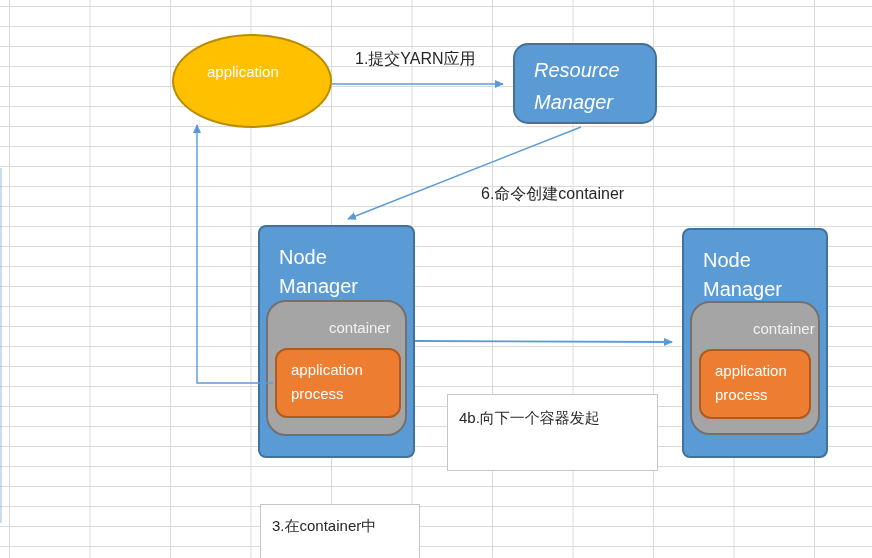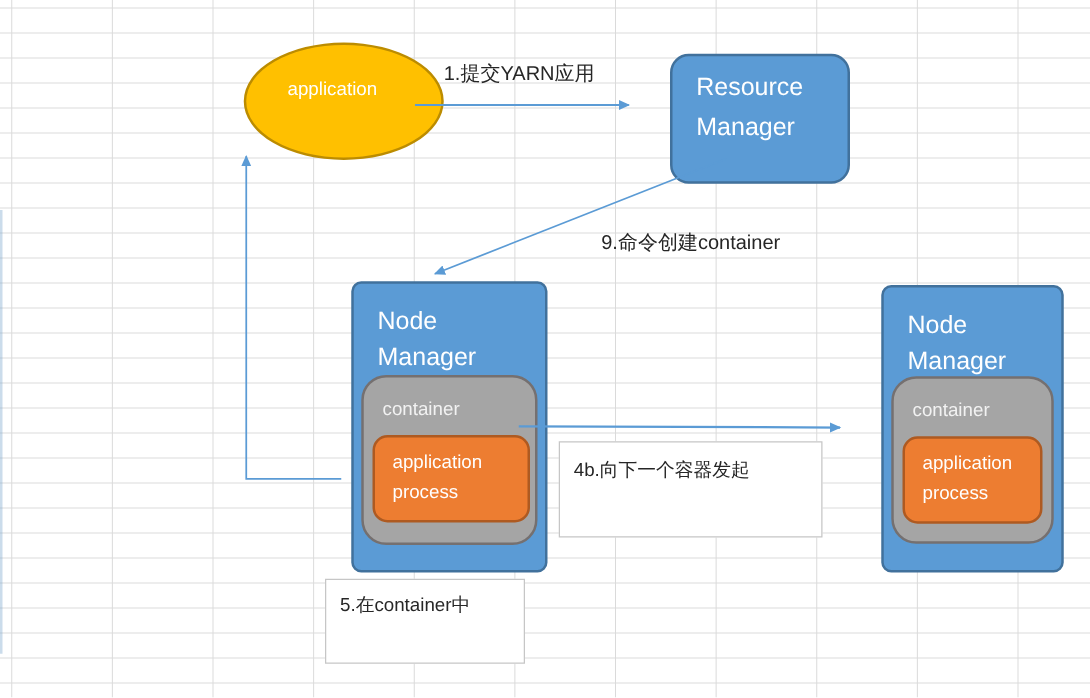--- a/index.html
+++ b/index.html
@@ -11,61 +11,63 @@
       linear-gradient(#dadada 1px, transparent 1px),
       linear-gradient(90deg, #dadada 1px, transparent 1px);
     background-size:100% 20px, 80.5px 100%;
     background-position:0 6px, 9px 0;
   }
   .edge-artifact{
     position:absolute;left:0;top:168;width:2px;height:355px;
     top:168px;background:#7da7cc;opacity:.4;
   }
   svg.connectors{position:absolute;left:0;top:0;z-index:30;}
-  .shape{position:absolute;box-sizing:border-box;color:#fff;margin-left:23px;}
+  .shape{position:absolute;box-sizing:border-box;color:#fff;}
   .ellipse{
     left:172px;top:34px;width:160px;height:94px;
     background:#FFC000;border:2px solid #BC8C00;border-radius:50%;
     font-size:15px;line-height:26px;padding:23px 0 0 33px;z-index:10;
   }
   .rm{
-    left:513px;top:43px;width:144px;height:104px;
+    left:513px;top:43px;width:144px;height:81px;
     background:#5B9BD5;border:2px solid #41719C;border-radius:15px;
-    font-size:20px;line-height:32px;padding:9px 0 0 19px;z-index:10;
+    font-size:20px;line-height:32px;padding:9px 0 0 19px;z-index:10;font-style:italic;
   }
   .nm{
     background:#5B9BD5;border:2px solid #41719C;border-radius:8px;
     font-size:20px;line-height:29px;z-index:10;
   }
   .nm-left{left:258px;top:225px;width:157px;height:233px;}
   .nm-right{left:682px;top:228px;width:146px;height:230px;}
   .nm-title{padding:16px 0 0 19px;}
   .container-box{
     position:absolute;box-sizing:border-box;
     background:#A5A5A5;border:2px solid #757070;border-radius:20px;
     font-size:15px;
+    padding-left:46px;
   }
   .nm-left .container-box{left:6px;top:73px;width:141px;height:136px;}
   .nm-right .container-box{left:6px;top:71px;width:130px;height:134px;}
   .container-title{padding:11px 0 0 15px;color:#f2f2f2;}
   .process-box{
     position:absolute;box-sizing:border-box;
     background:#ED7D31;border:2px solid #AE5A21;border-radius:12px;
     font-size:15px;line-height:24px;padding:8px 0 0 14px;
   }
   .nm-left .process-box{left:7px;top:46px;width:126px;height:70px;}
   .nm-right .process-box{left:7px;top:46px;width:112px;height:70px;}
   .free-label{position:absolute;font-size:16px;white-space:nowrap;z-index:20;}
   .lbl-1{left:355px;top:49px;}
   .lbl-2{left:481px;top:184px;}
   .lbl-4a{left:27px;top:173px;font-size:15px;}
   .note-box{
     position:absolute;box-sizing:border-box;background:#ffffff;
     border:1px solid #c6c6c6;font-size:15px;line-height:30px;z-index:20;
     padding:6px 11px 0 11px;
+    margin-top:41px;
   }
   .note-3{left:260px;top:463px;width:160px;height:68px;}
   .note-4b{left:447px;top:353px;width:211px;height:77px;padding-top:8px;}
   .tline{display:block;}
 </style>
 </head>
 <body>
 
 <div class="canvas">
 
@@ -114,22 +116,22 @@
     <div class="container-box">
       <div class="container-title">container</div>
       <div class="process-box">
         <span class="tline">application</span>
         <span class="tline">process</span>
       </div>
     </div>
   </div>
 
   <div class="free-label lbl-1">1.提交YARN应用</div>
-  <div class="free-label lbl-2">9.命令创建container</div>
+  <div class="free-label lbl-2">6.命令创建container</div>
 
   <div class="note-box note-3">
-    <span class="tline">5.在container中</span>
+    <span class="tline">3.在container中</span>
   </div>
   <div class="note-box note-4b">
     <span class="tline">4b.向下一个容器发起</span>
   </div>
 
 </div>
 
 </body></html>

